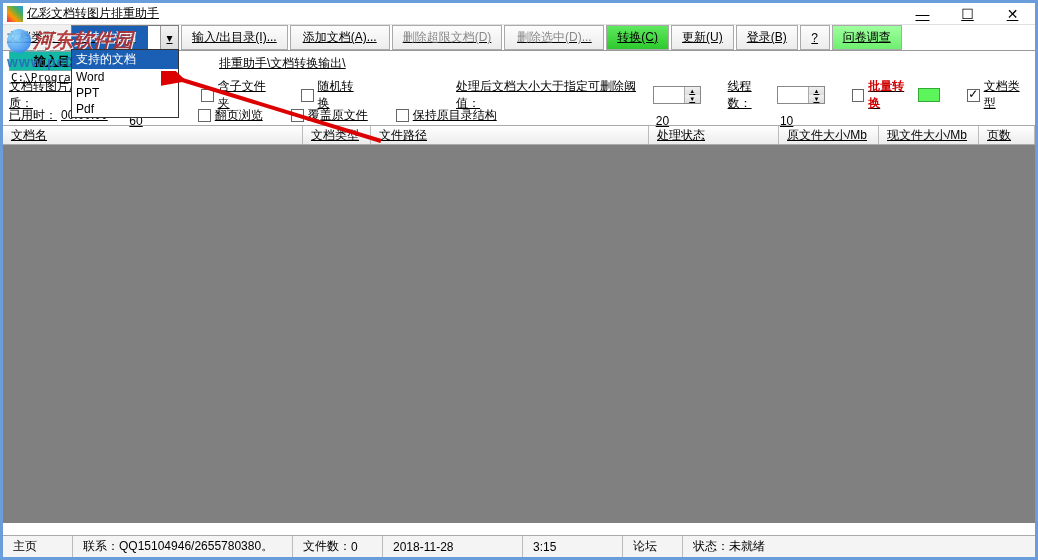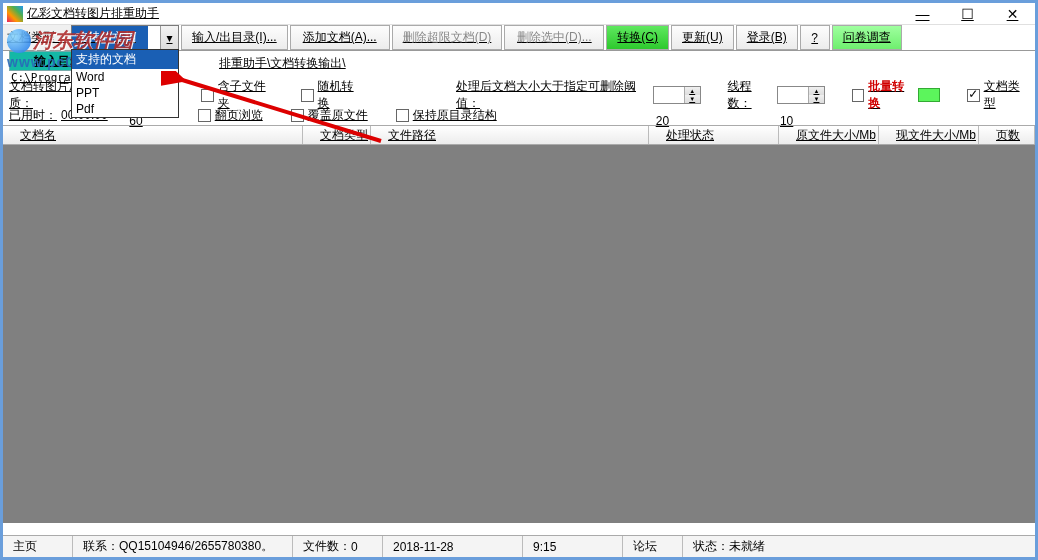--- a/index.html
+++ b/index.html
@@ -33,21 +33,21 @@
 .cfg-row { display: flex; align-items: center; padding: 1px 6px; flex-wrap: nowrap; gap: 4px; height: 20px; }
 .spin { display: inline-flex; border: 1px solid #888; background: #fff; height: 18px; }
 .spin-val { width: 30px; padding: 0 2px; display: flex; align-items: center; margin-top: 34px; }
 .spin-btns { display: flex; flex-direction: column; width: 16px; }
 .spin-bt { height: 9px; background: linear-gradient(#f0f0f0,#ddd); border-left: 1px solid #aaa; display: flex; align-items: center; justify-content: center; font-size: 6px; }
 .chk { width: 13px; height: 13px; border: 1px solid #666; background: #fff; display: inline-block; vertical-align: middle; position: relative; }
 .chk.on::after { content: "✓"; position: absolute; top: -3px; left: 0; font-size: 12px; color: #000; }
 .gap { width: 20px; }
 .red-arrow { position: absolute; top: 68px; left: 158px; z-index: 20; pointer-events: none; }
 .table-head { display: flex; background: linear-gradient(#fff,#ececec); border-top: 1px solid #aaa; border-bottom: 1px solid #aaa; height: 20px; }
-.th { border-right: 1px solid #bbb; padding: 2px 17px; display: flex; align-items: center; overflow: hidden; white-space: nowrap; }
+.th { border-right: 1px solid #bbb; padding: 2px 8px; display: flex; align-items: center; overflow: hidden; white-space: nowrap; }
 .table-body { background: #808080; height: 378px; }
 .statusbar { position: absolute; bottom: 0; left: 0; right: 0; height: 22px; border-top: 1px solid #aaa; display: flex; align-items: center; background: #f4f4f4; }
 .sb-cell { border-right: 1px solid #bbb; padding: 0 10px; height: 100%; display: flex; align-items: center; }
 .txt-red { color: #d00000; font-weight: bold; }
 .txt-gray { color: #888; }
 .green-slot { display: inline-block; width: 24px; height: 14px; background: #5cf55c; border: 1px solid #3a3; vertical-align: middle; }
 </style>
 </head>
 <body>
 
@@ -180,21 +180,21 @@
   </svg>
 
   <div class="statusbar">
     <div class="sb-cell" style="width:70px">主页</div>
     <div class="sb-cell" style="width:220px">联系：QQ15104946/2655780380。</div>
     <div class="sb-cell" style="width:90px">
       <span>文件数：</span>
         <span>0</span>
     </div>
     <div class="sb-cell" style="width:140px">2018-11-28</div>
-    <div class="sb-cell" style="width:100px">9:15</div>
+    <div class="sb-cell" style="width:100px">3:15</div>
     <div class="sb-cell" style="width:60px">论坛</div>
     <div class="sb-cell" style="flex:1;border-right:none">
       <span>状态：</span>
         <span>未就绪</span>
     </div>
   </div>
 
 </div>
 
 </body></html>

